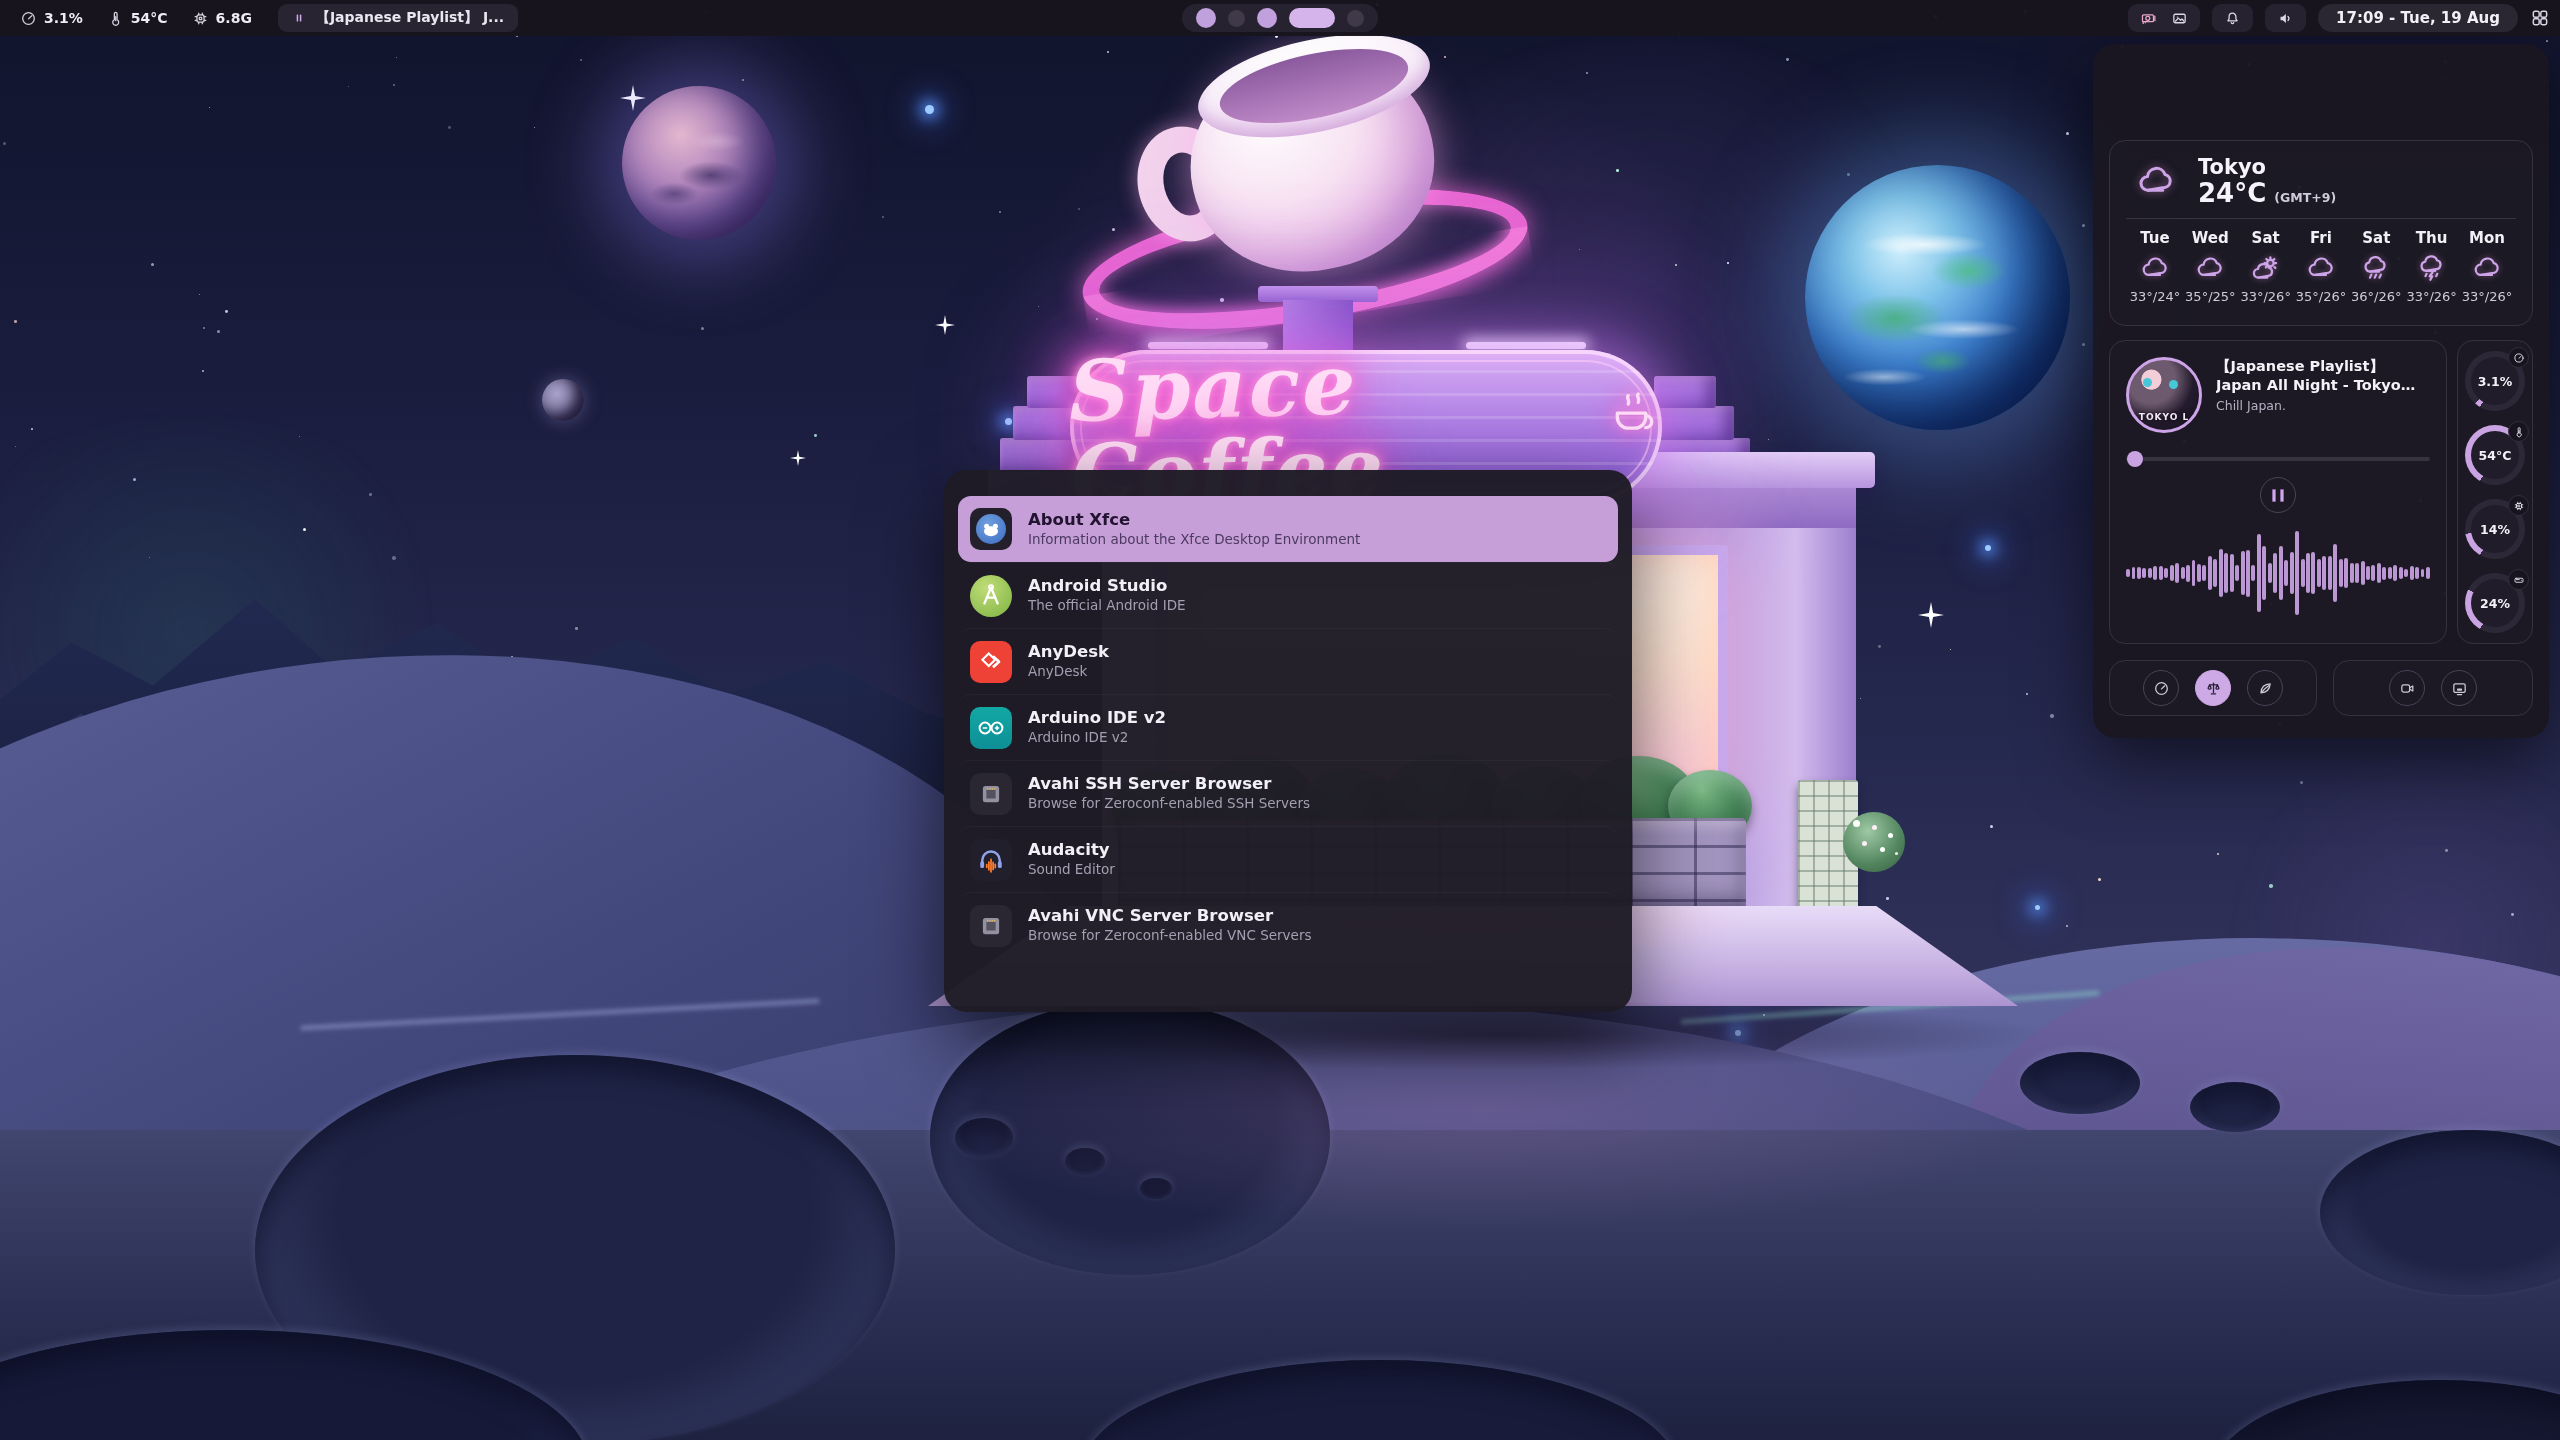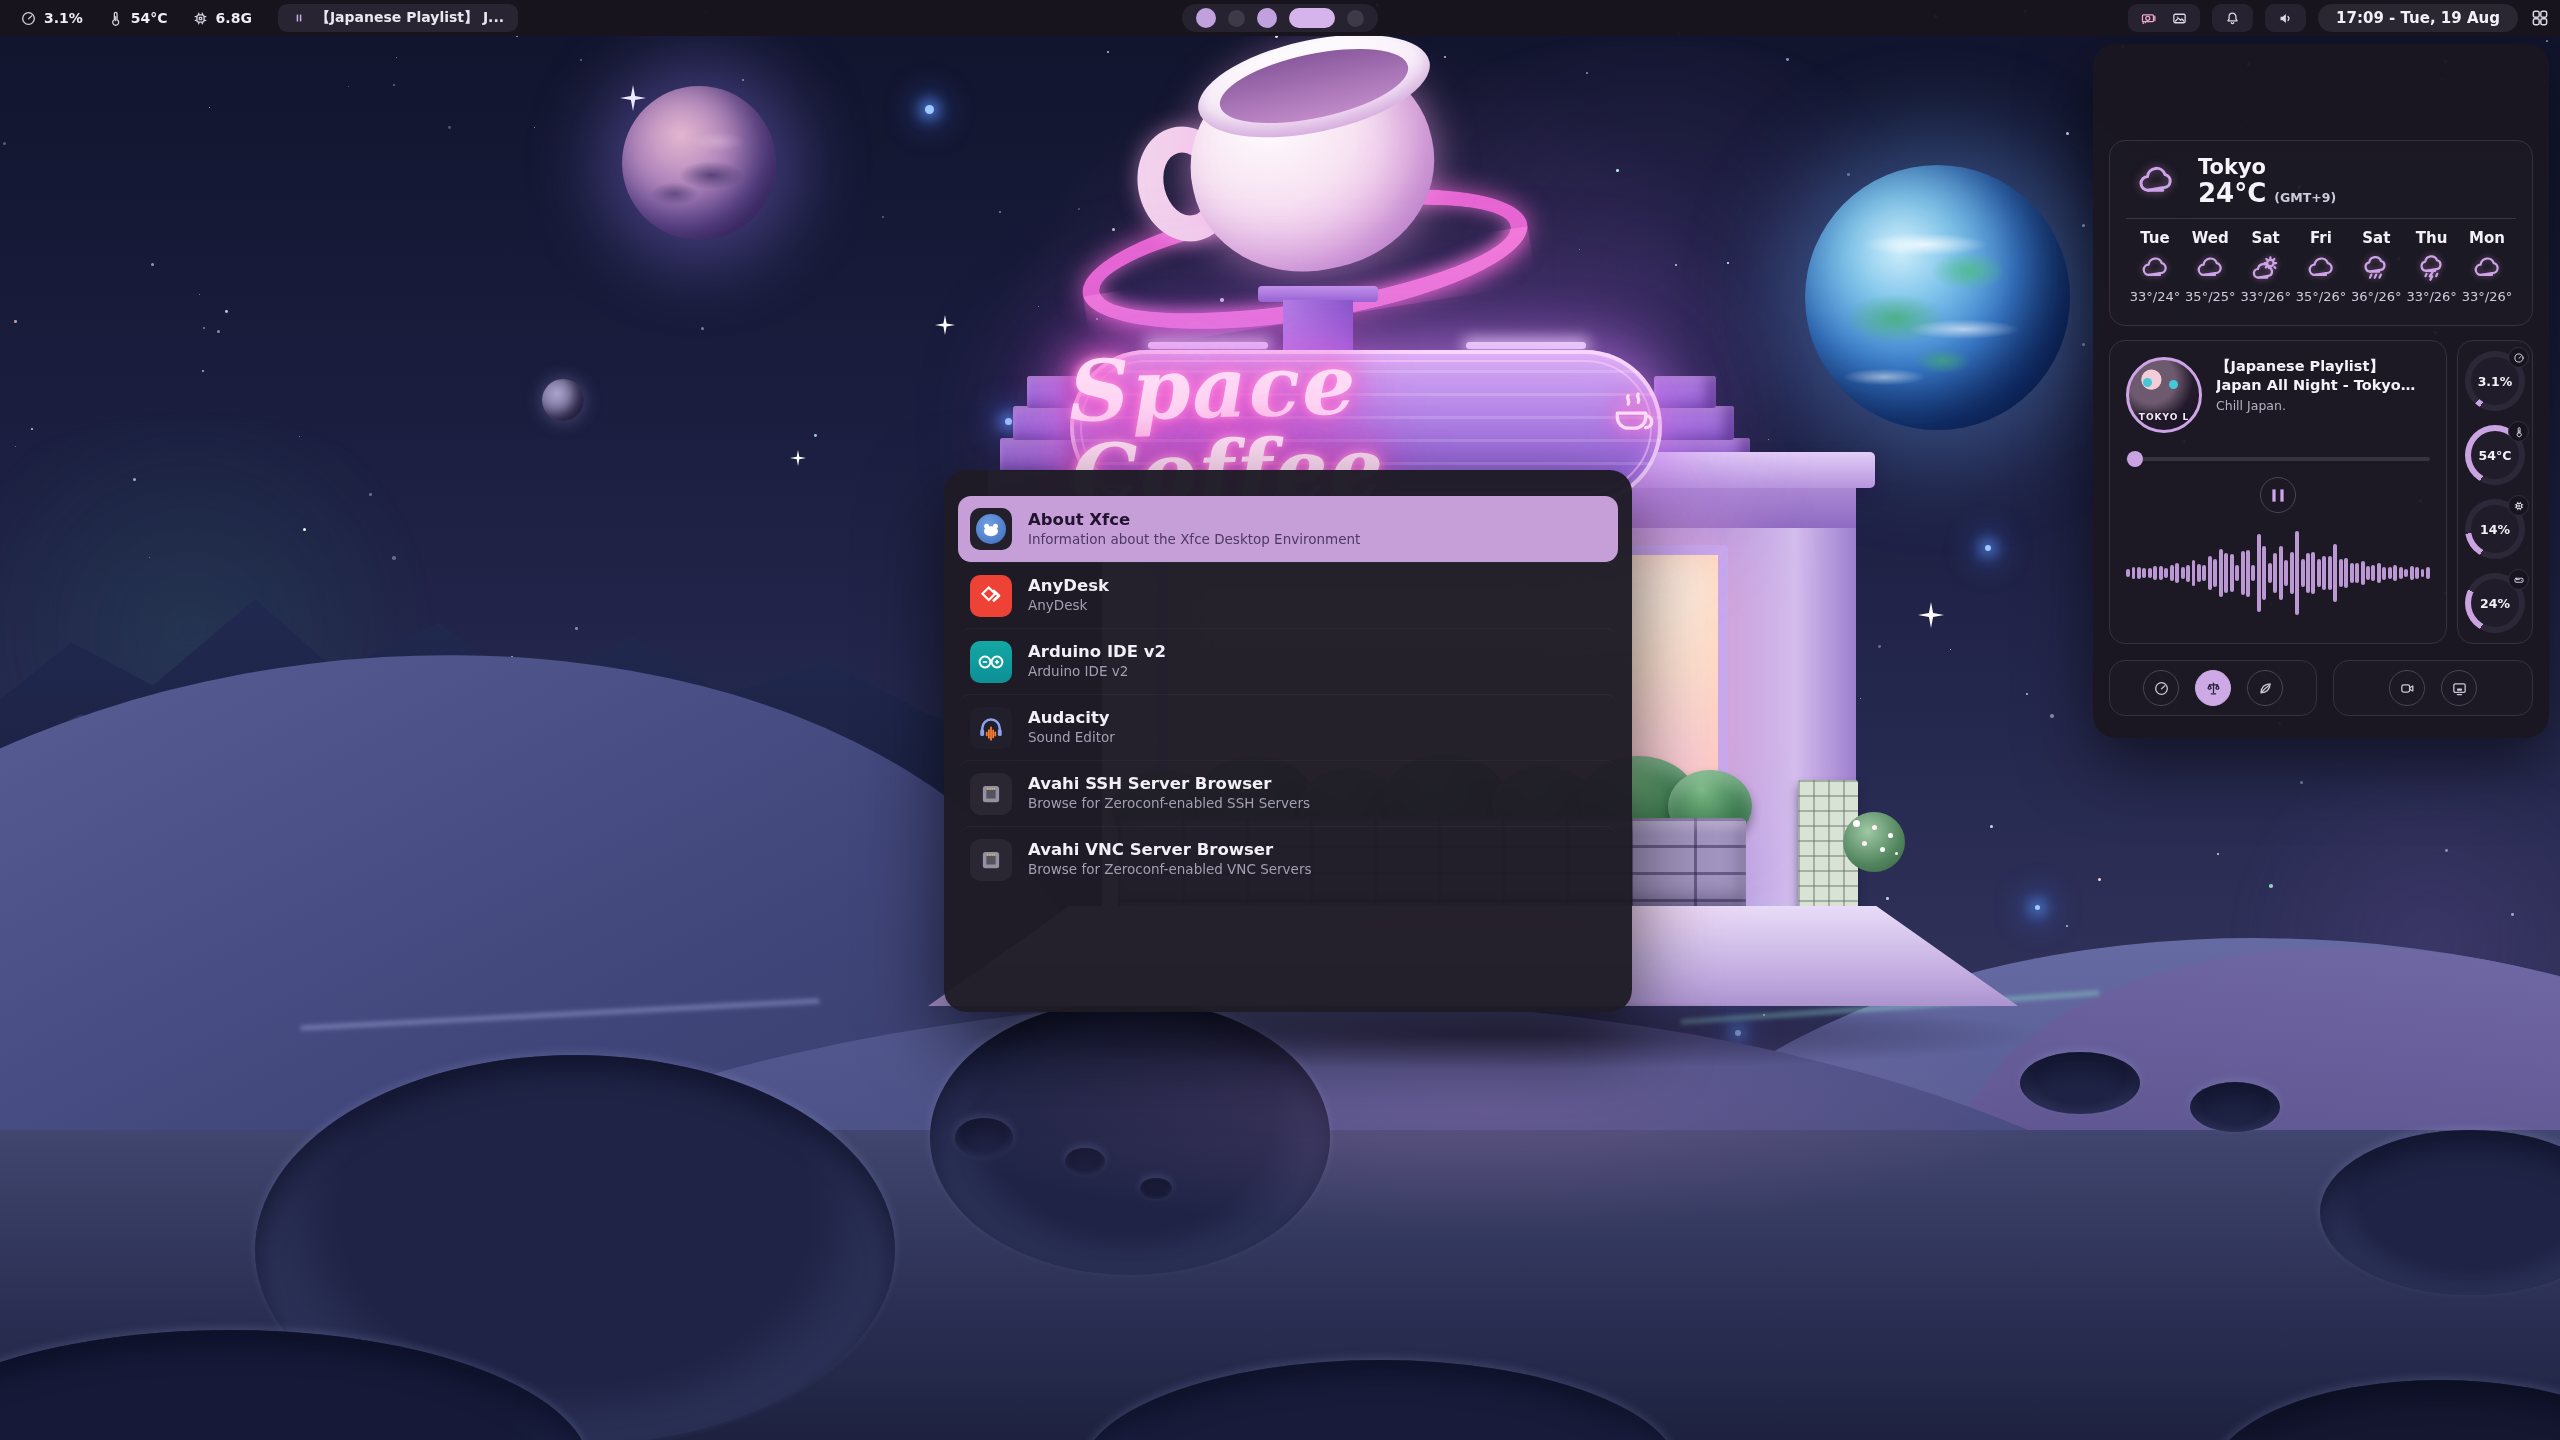--- a/index.html
+++ b/index.html
@@ -750,20 +750,32 @@
                 <circle cx="16.4" cy="9.2" r="2.5" fill="#fff"></circle>
               </svg>
             </span>
           </span>
     <span class="app-txt">
       <span class="app-title">About Xfce</span>
       <span class="app-desc">Information about the Xfce Desktop Environment</span>
     </span>
   </div>
         <div class="app-row">
+    <span class="ic ic-as">
+            <svg viewBox="0 0 24 24">
+              <path d="M12 5.2 17.3 18M12 5.2 6.7 18M8.8 13.2h6.4" stroke="#fff" stroke-width="1.8" fill="none" stroke-linecap="round"></path>
+              <circle cx="12" cy="5" r="1.7" fill="none" stroke="#fff" stroke-width="1.4"></circle>
+            </svg>
+          </span>
+    <span class="app-txt">
+      <span class="app-title">Android Studio</span>
+      <span class="app-desc">The official Android IDE</span>
+    </span>
+  </div>
+        <div class="app-row">
     <span class="ic ic-ad">
             <svg viewBox="0 0 24 24">
               <rect x="6.6" y="6.6" width="7.2" height="7.2" transform="rotate(45 10.2 10.2)" fill="none" stroke="#fff" stroke-width="1.7"></rect>
               <path d="M13.6 7.4l4.8 4.4-4.8 4.4" fill="none" stroke="#fff" stroke-width="2.2" stroke-linejoin="round"></path>
             </svg>
           </span>
     <span class="app-txt">
       <span class="app-title">AnyDesk</span>
       <span class="app-desc">AnyDesk</span>
     </span>
@@ -772,47 +784,47 @@
     <span class="ic ic-ar">
             <svg viewBox="0 0 30 18">
               <circle cx="9" cy="9" r="5.4" fill="none" stroke="#fff" stroke-width="2"></circle>
               <circle cx="21" cy="9" r="5.4" fill="none" stroke="#fff" stroke-width="2"></circle>
               <path d="M6.8 9h4.4M21 6.8v4.4M18.8 9h4.4" stroke="#fff" stroke-width="1.5"></path>
             </svg>
           </span>
     <span class="app-txt">
       <span class="app-title">Arduino IDE v2</span>
       <span class="app-desc">Arduino IDE v2</span>
+    </span>
+  </div>
+        <div class="app-row">
+    <span class="ic ic-av">
+            <svg viewBox="0 0 24 24">
+              <rect x="5.5" y="5.5" width="13" height="13" rx="2" fill="#93909f"></rect>
+              <rect x="8.3" y="8.6" width="7.4" height="7" fill="#55525f"></rect>
+              <path d="M9.4 8.6V7.2M11.2 8.6V7.2M13 8.6V7.2M14.8 8.6V7.2" stroke="#d8b66a" stroke-width="1"></path>
+            </svg>
+          </span>
+    <span class="app-txt">
+      <span class="app-title">Avahi SSH Server Browser</span>
+      <span class="app-desc">Browse for Zeroconf-enabled SSH Servers</span>
     </span>
   </div>
         <div class="app-row">
     <span class="ic ic-au">
             <svg viewBox="0 0 24 24">
               <path d="M5 14.5v-2.3a7 7 0 0 1 14 0v2.3" fill="none" stroke="#8fa2e8" stroke-width="2"></path>
               <rect x="3.4" y="13" width="3.1" height="5.4" rx="1.3" fill="#8fa2e8"></rect>
               <rect x="17.5" y="13" width="3.1" height="5.4" rx="1.3" fill="#8fa2e8"></rect>
               <path d="M8.6 15.6v2.2M10.3 13.6v6.2M12 11.4v10M13.7 13.9v5.6M15.4 15.4v2.6" stroke="#ff7d2e" stroke-width="1.4" stroke-linecap="round"></path>
             </svg>
           </span>
     <span class="app-txt">
       <span class="app-title">Audacity</span>
       <span class="app-desc">Sound Editor</span>
-    </span>
-  </div>
-        <div class="app-row">
-    <span class="ic ic-av">
-            <svg viewBox="0 0 24 24">
-              <rect x="5.5" y="5.5" width="13" height="13" rx="2" fill="#93909f"></rect>
-              <rect x="8.3" y="8.6" width="7.4" height="7" fill="#55525f"></rect>
-              <path d="M9.4 8.6V7.2M11.2 8.6V7.2M13 8.6V7.2M14.8 8.6V7.2" stroke="#d8b66a" stroke-width="1"></path>
-            </svg>
-          </span>
-    <span class="app-txt">
-      <span class="app-title">Avahi SSH Server Browser</span>
-      <span class="app-desc">Browse for Zeroconf-enabled SSH Servers</span>
     </span>
   </div>
         <div class="app-row">
     <span class="ic ic-av">
             <svg viewBox="0 0 24 24">
               <rect x="5.5" y="5.5" width="13" height="13" rx="2" fill="#93909f"></rect>
               <rect x="8.3" y="8.6" width="7.4" height="7" fill="#55525f"></rect>
               <path d="M9.4 8.6V7.2M11.2 8.6V7.2M13 8.6V7.2M14.8 8.6V7.2" stroke="#d8b66a" stroke-width="1"></path>
             </svg>
           </span>

